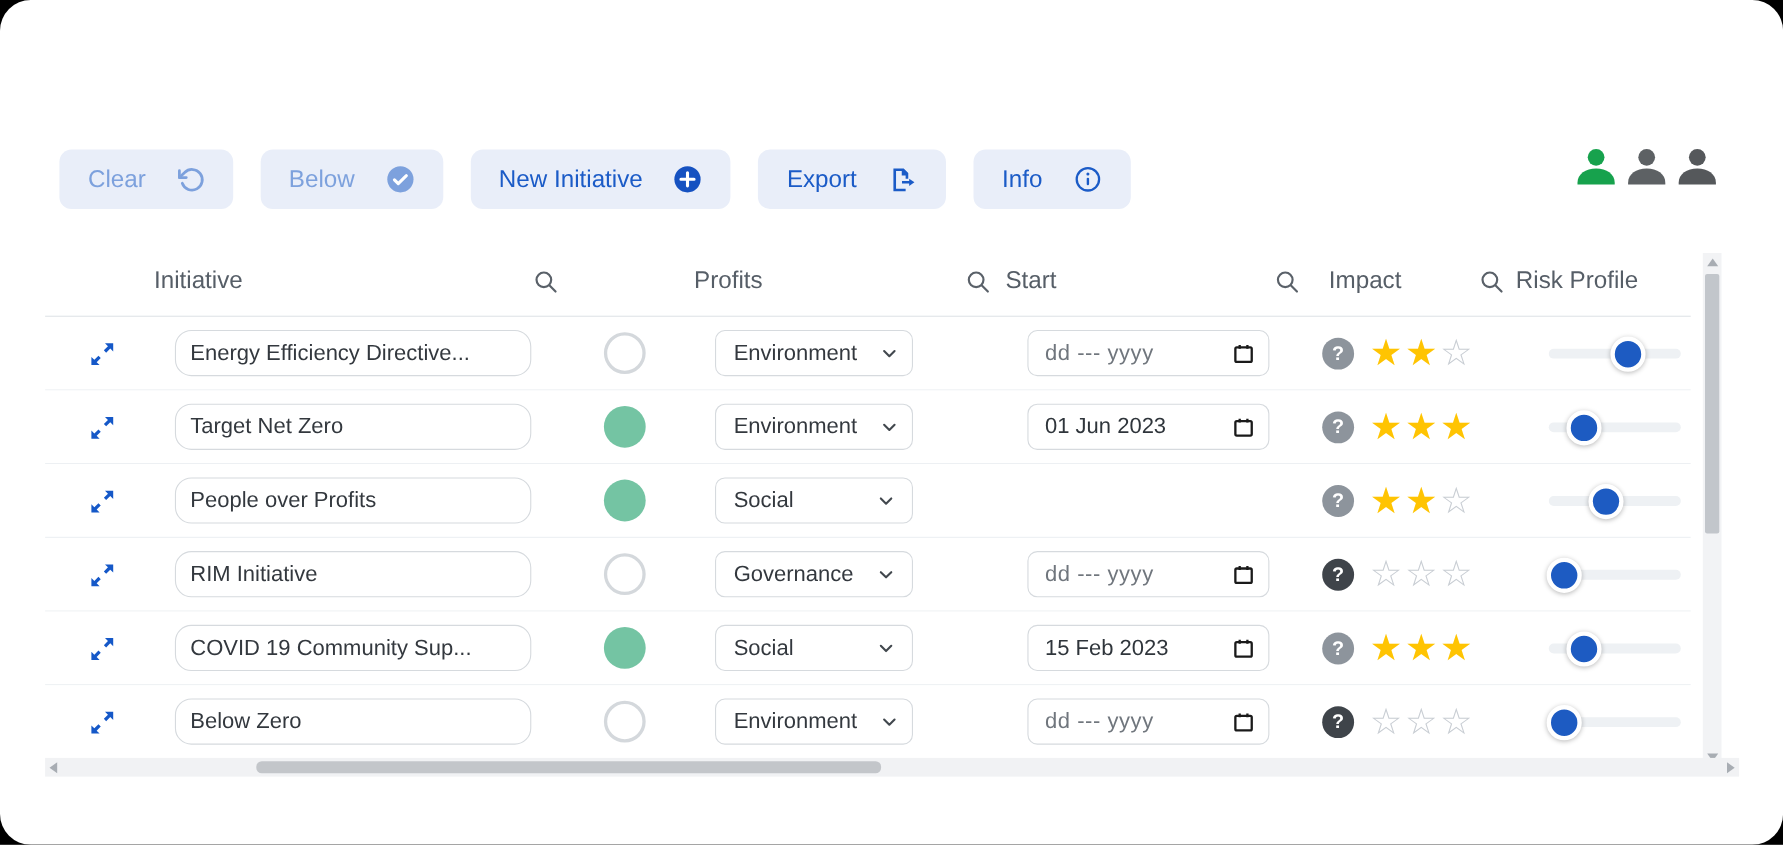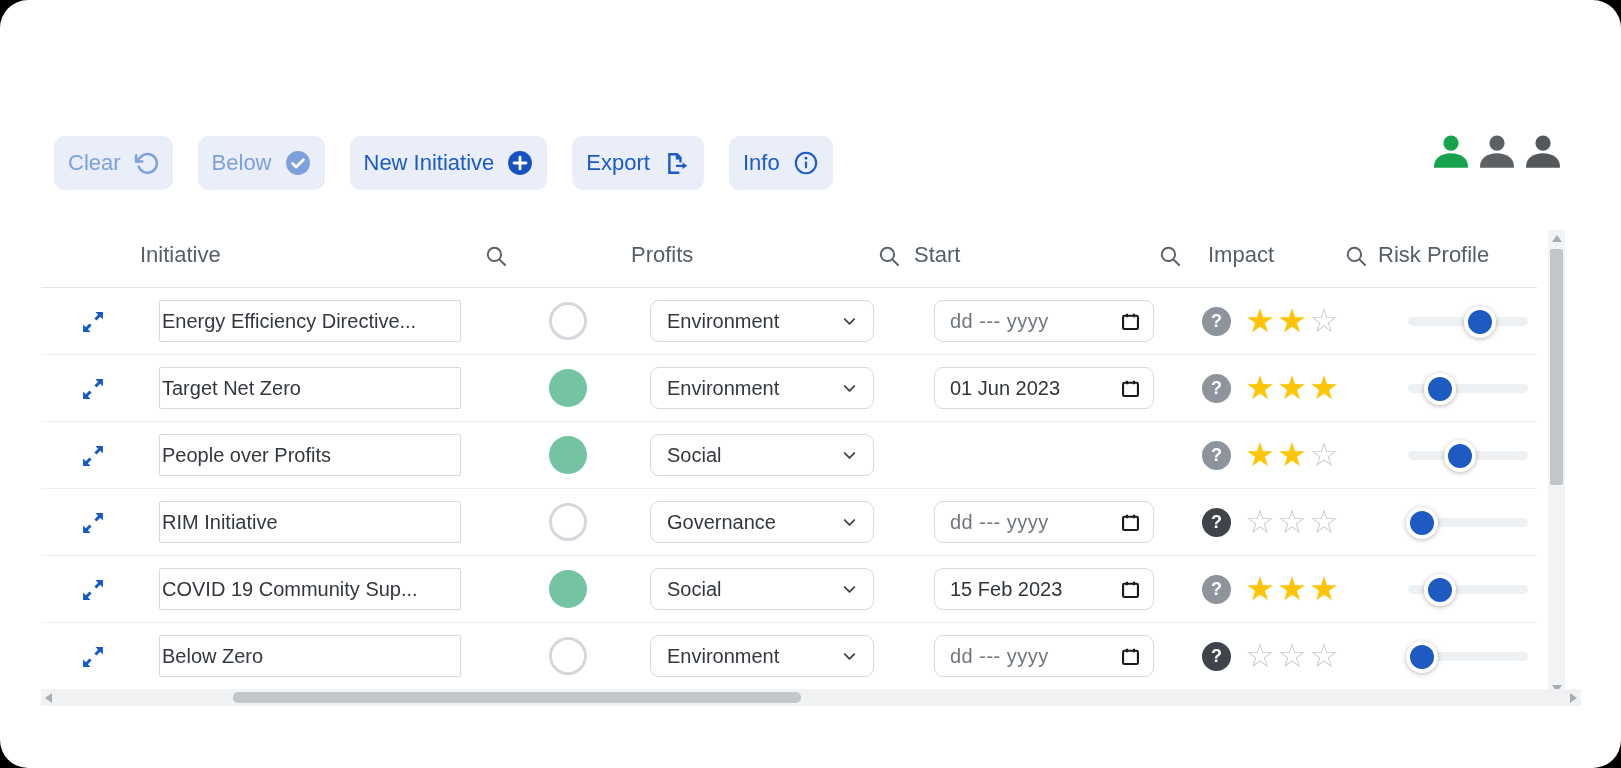--- a/index.html
+++ b/index.html
@@ -10,22 +10,22 @@
   .card{position:absolute;inset:0;background:#ffffff;border-radius:28px;overflow:hidden;}
 
   
   .page-title{
     position:absolute;left:44px;top:68px;font-size:27px;font-weight:700;color:#6a737d;letter-spacing:.2px;
   }
 
   
   .toolbar{position:absolute;left:54px;top:136px;display:flex;gap:25px;}
   .btn{
-    display:inline-flex;align-items:center;justify-content:center;gap:13px;
-    height:54px;padding:0 14px;border:none;border-radius:11px;background:#e9eef9;
+    display:inline-flex;align-items:center;justify-content:center;gap:28px;
+    height:54px;padding:0 26px;border:none;border-radius:11px;background:#e9eef9;
     font-family:inherit;font-size:22px;cursor:pointer;
   }
   .btn.muted{color:#7da1dd;}
   .btn.active{color:#1b5bc7;}
   .btn svg{flex:0 0 auto;}
 
   
   .presence{position:absolute;top:131px;right:56px;display:flex;gap:2px;}
   .person svg .fill{fill:var(--c,#555);}
 
@@ -40,31 +40,31 @@
   .row{position:relative;height:67px;width:1621px;background:#fff;}
   .row::after{content:"";position:absolute;left:41px;bottom:0;width:1496px;height:1px;background:#eceff2;}
 
   .expand{
     position:absolute;left:78px;top:50%;transform:translateY(-50%);
     width:30px;height:30px;background:none;border:none;padding:0;cursor:pointer;display:flex;align-items:center;justify-content:center;
   }
 
   .name{
     position:absolute;left:159px;top:12px;width:296px;height:40px;
-    border:1px solid #d6dade;border-radius:2px;padding:0 2px;
+    border:1px solid #d6dade;border-radius:15px;padding:0 13px;
     font-family:inherit;font-size:20px;color:#33383e;outline:none;
     white-space:nowrap;overflow:hidden;text-overflow:ellipsis;background:#fff;
   }
 
   .status{position:absolute;left:549px;top:14px;width:38px;height:38px;border-radius:50%;box-sizing:border-box;cursor:pointer;}
   .status[data-state="empty"]{border:3px solid #d4d8dc;background:transparent;}
   .status[data-state="filled"]{border:none;background:#74c4a3;}
 
   .select{
-    position:absolute;left:650px;top:12px;width:224px;height:42px;box-sizing:border-box;
+    position:absolute;left:650px;top:12px;width:180px;height:42px;box-sizing:border-box;
     border:1px solid #d6dade;border-radius:9px;background:#fff;cursor:pointer;
     display:flex;align-items:center;justify-content:space-between;padding:0 14px 0 16px;
     font-size:20px;color:#33383e;gap:20px;
   }
 
   .date{
     position:absolute;left:934px;top:12px;width:220px;height:42px;box-sizing:border-box;
     border:1px solid #d6dade;border-radius:9px;background:#fff;cursor:text;
     display:flex;align-items:center;justify-content:space-between;padding:0 12px 0 15px;
     font-size:20px;

